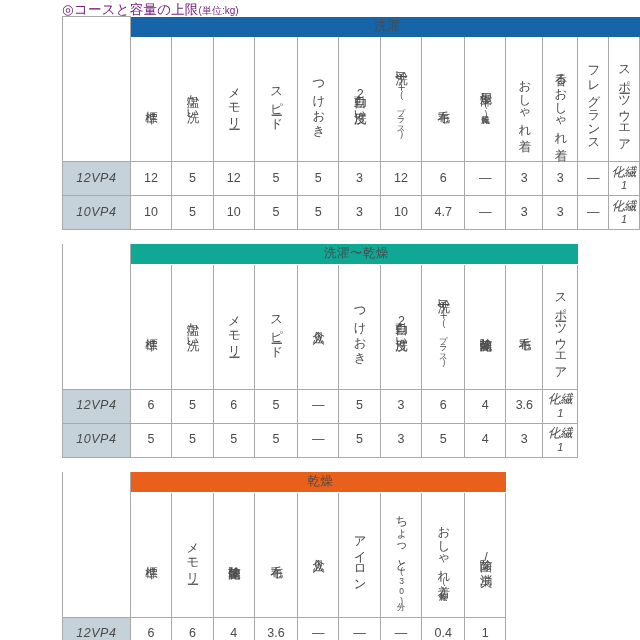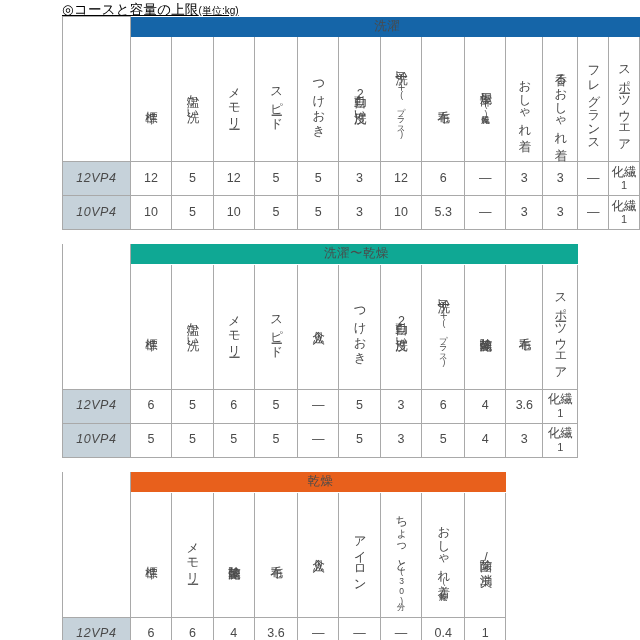--- a/index.html
+++ b/index.html
@@ -19,24 +19,23 @@
     width: 640px;
     height: 640px;
   }
 
   
   .caption {
     position: absolute;
     left: 62px;
     top: 1px;
     font-size: 13.5px;
-    color: #000000;
+    color: #701a75;
     white-space: nowrap;
     letter-spacing: .2px;
-    text-decoration: underline;
   }
   .caption .unit {
     font-size: 10px;
     letter-spacing: 0;
   }
 
   
   .grid {
     position: absolute;
     left: 62px;
@@ -110,20 +109,21 @@
     font-size: 8.5px;
     letter-spacing: 0;
   }
 
   
   .cell-val { height: 33px; font-size: 13px; }
   .twoline {
     font-size: 10.5px;
     line-height: 1.02;
     letter-spacing: 0;
+    font-style: italic;
   }
   .twoline span { display: block; }
   .twoline .n { font-size: 11px; }
 
   
   .gap td { border: none; background: transparent; height: 4px; }
 </style>
 </head>
 <body>
 
@@ -204,21 +204,21 @@
         </tr>
         <tr>
           <td class="cell-model">10VP4</td>
           <td class="cell-val">10</td>
           <td class="cell-val">5</td>
           <td class="cell-val">10</td>
           <td class="cell-val">5</td>
           <td class="cell-val">5</td>
           <td class="cell-val">3</td>
           <td class="cell-val">10</td>
-          <td class="cell-val">5.3</td>
+          <td class="cell-val">4.7</td>
           <td class="cell-val">—</td>
           <td class="cell-val">3</td>
           <td class="cell-val">3</td>
           <td class="cell-val">—</td>
           <td class="cell-val twoline">
             <span>化繊</span>
             <span class="n">1</span>
           </td>
         </tr>
         <tr class="gap">

